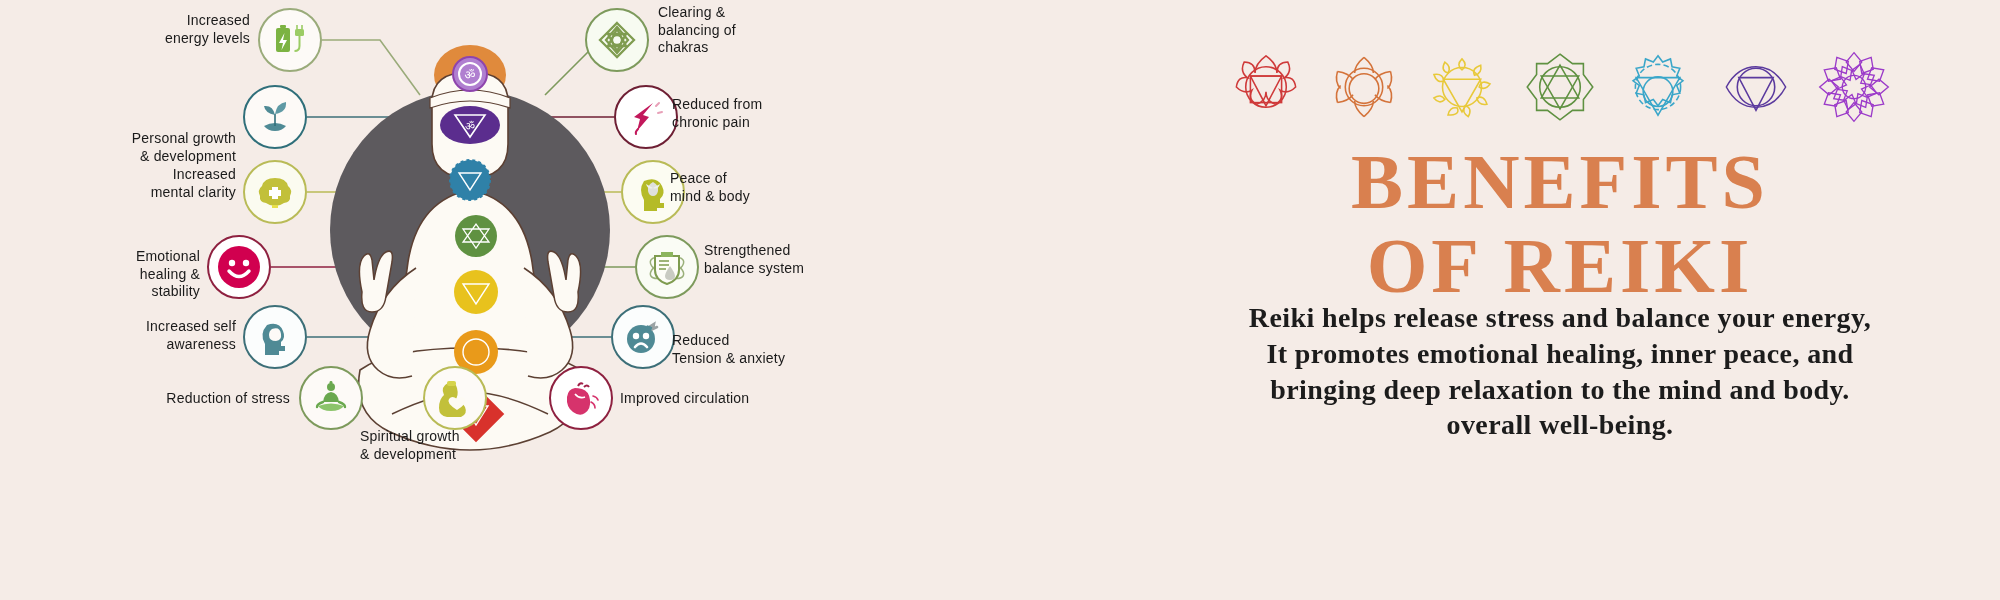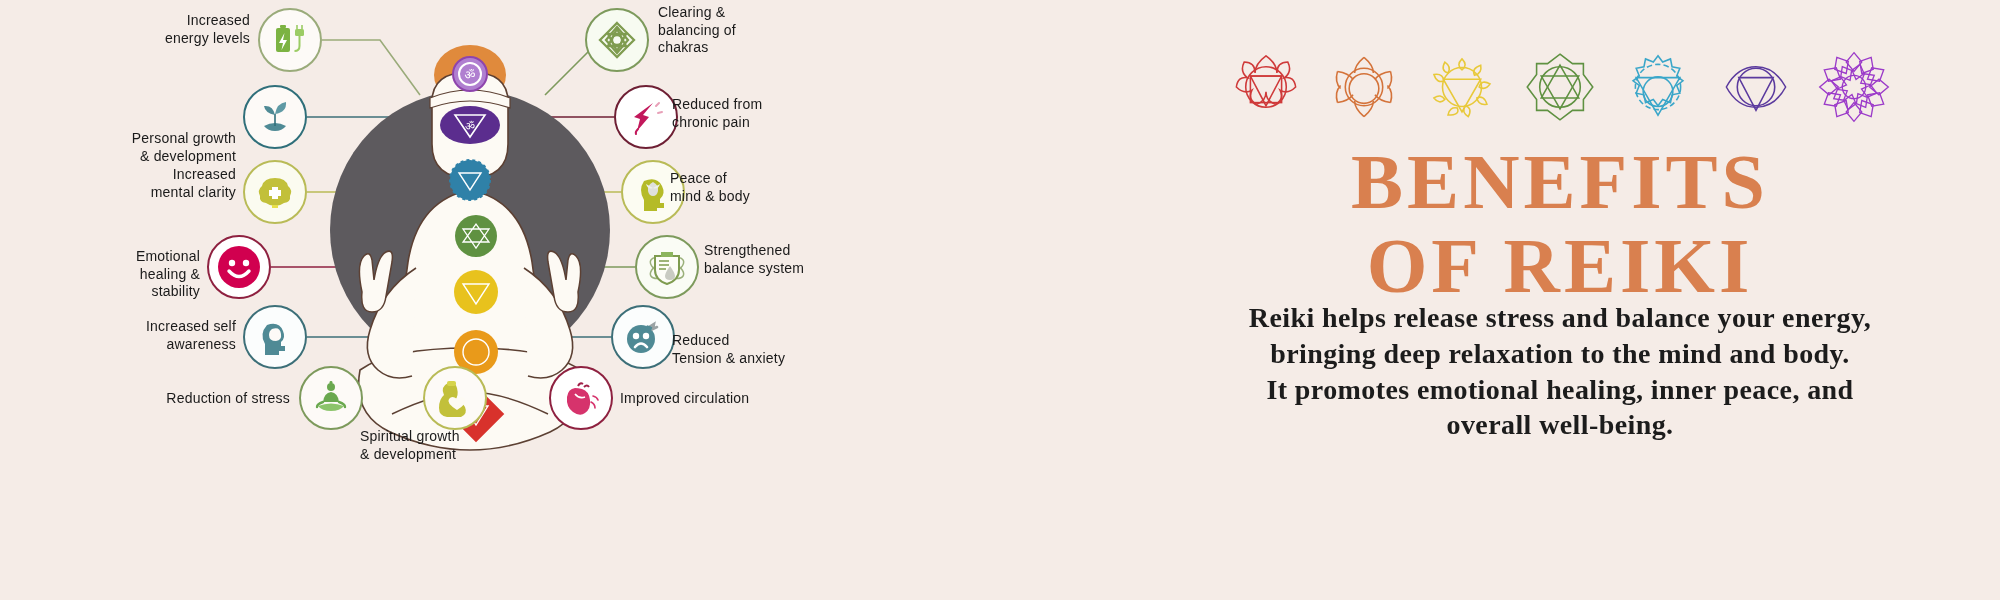--- a/index.html
+++ b/index.html
@@ -404,19 +404,19 @@
       </svg>
     </div>
 
     <div id="title-wrap">
       <div class="title-line">BENEFITS</div>
       <div class="title-line">OF REIKI</div>
     </div>
 
     <div id="desc">
       <p>Reiki helps release stress and balance your energy,</p>
+      <p>It promotes emotional healing, inner peace, and</p>
       <p>bringing deep relaxation to the mind and body.</p>
-      <p>It promotes emotional healing, inner peace, and</p>
       <p>overall well-being.</p>
     </div>
   </div>
 
 </div>
 
 </body></html>

